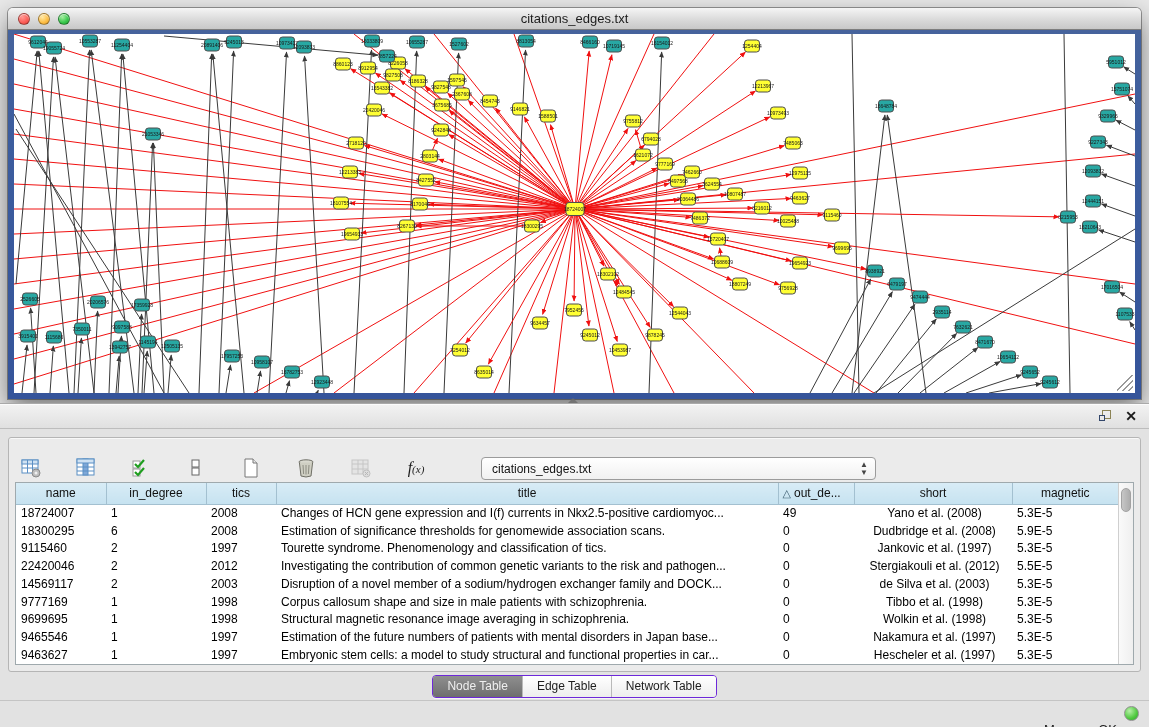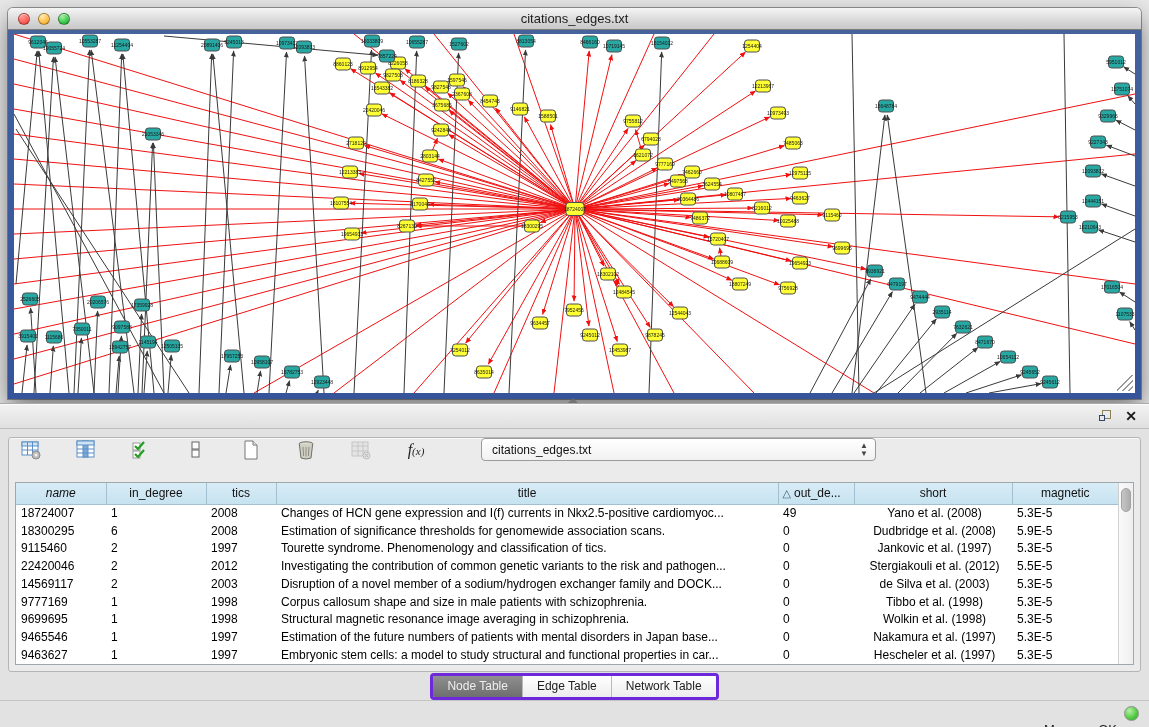--- a/index.html
+++ b/index.html
@@ -42,50 +42,50 @@
     border-top:1px solid #fbfbfb; border-bottom:1px solid #bdbdbd; position:relative; }
   .panel-title { position:absolute; left:10px; top:5px; font-size:12px; color:#2b2b2b;margin-top:48px; }
   .panel-buttons { position:absolute; right:12px; top:4px; display:flex; gap:12px; align-items:center; }
   .float-icon { width:15px; height:15px; position:relative; }
   .float-icon .sq1 { position:absolute; left:4px; top:1px; width:9px; height:9px; border:1px solid #8c8456; }
   .float-icon .sq2 { position:absolute; left:1px; top:6px; width:6px; height:6px; border:1px solid #33476b; background:#e9e9e9; }
   .close-x { font-size:14px; font-weight:bold; color:#1a1a1a; line-height:15px; cursor:default; }
 
   .panel-card { position:absolute; left:8px; top:33px; width:1133px; height:235px;
     background:#ebebeb; border:1px solid #b5b5b5; border-radius:3px; box-shadow:inset 0 1px 0 #f8f8f8; }
-  .toolbar { height:42px; display:flex; align-items:flex-start; padding:0 10px; gap:31px; }
+  .toolbar { height:42px; display:flex; align-items:flex-end; padding:0 10px; gap:31px; }
   .tb-icon { width:24px; height:24px; display:flex; align-items:center; justify-content:center; }
   .fx { font-family:"Liberation Serif", serif; font-size:14px; color:#1c1c1c; }
   .fx i { font-size:16px; }
   .fx .paren { font-size:11px; font-style:italic; }
   .combo { margin-left:22px; width:395px; height:23px; border:1px solid #9b9b9b; border-radius:4px;
     background:linear-gradient(#ffffff,#f1f1f1); display:flex; align-items:center;
     padding:0 8px 0 10px; font-size:12px; color:#111; position:relative; }
   .combo .stepper { position:absolute; right:7px; top:3px; display:flex; flex-direction:column;
     line-height:8px; font-size:8px; color:#444; }
 
   .table-wrap { position:absolute; left:6px; right:6px; top:44px; bottom:6px;
     background:#ffffff; border:1px solid #9fa9ad; display:flex; }
   table { border-collapse:collapse; table-layout:fixed; width:calc(100% - 15px); font-size:12px; }
   th { height:21px; background:linear-gradient(#d8ecf6,#c6e2f0); border:1px solid #a3c0d0;
     border-top:none; font-weight:normal; color:#111; text-align:center; overflow:hidden;
     white-space:nowrap; }
-  th:first-child { border-left:none;font-style:italic; } th:last-child { border-right:none; }
+  th:first-child { border-left:none; } th:last-child { border-right:none; }
   th.sorted { text-align:left; padding-left:4px; }
   th .tri { color:#3f6073; margin-right:3px; font-size:11px; }
   td { height:16px; padding:0 2px 0 5px; color:#000; white-space:nowrap; overflow:hidden; }
   td:nth-child(6) { text-align:center; }
   .vscroll { width:15px; background:linear-gradient(90deg,#fafafa,#efefef);
     border-left:1px solid #cfcfcf; position:relative; }
   .vthumb { position:absolute; left:2px; right:2px; top:5px; height:24px;
     background:linear-gradient(90deg,#c6c6c6,#adadad); border-radius:6px; border:1px solid #a2a2a2; }
 
   .tabbar { position:absolute; left:0; right:0; top:270px; height:25px;
     display:flex; justify-content:center; align-items:center; }
-  .tabseg { display:flex; border:3px solid #6d28d9; border-radius:4px; overflow:hidden;
+  .tabseg { display:flex; border:1px solid #6d28d9; border-radius:4px; overflow:hidden;
     box-shadow:0 1px 0 rgba(255,255,255,.7); }
   .tab { padding:3px 14px 4px; font-size:12px; color:#1d1d1d;
     background:linear-gradient(#ffffff,#ededed); border-left:1px solid #b9b9b9; cursor:default; }
   .tab:first-child { border-left:none; }
   .tab.selected { background:linear-gradient(#8f8f8f,#6e6e6e); color:#efefef; }
 
   .statusbar { position:absolute; left:0; right:0; bottom:0; height:27px;
     border-top:1px solid #c4c4c4; }
   .mem-label { position:absolute; right:32px; top:21px; font-size:13px; color:#1c1c1c; }
   .mem-dot { position:absolute; right:10px; top:5px; width:15px; height:15px; border-radius:50%;

